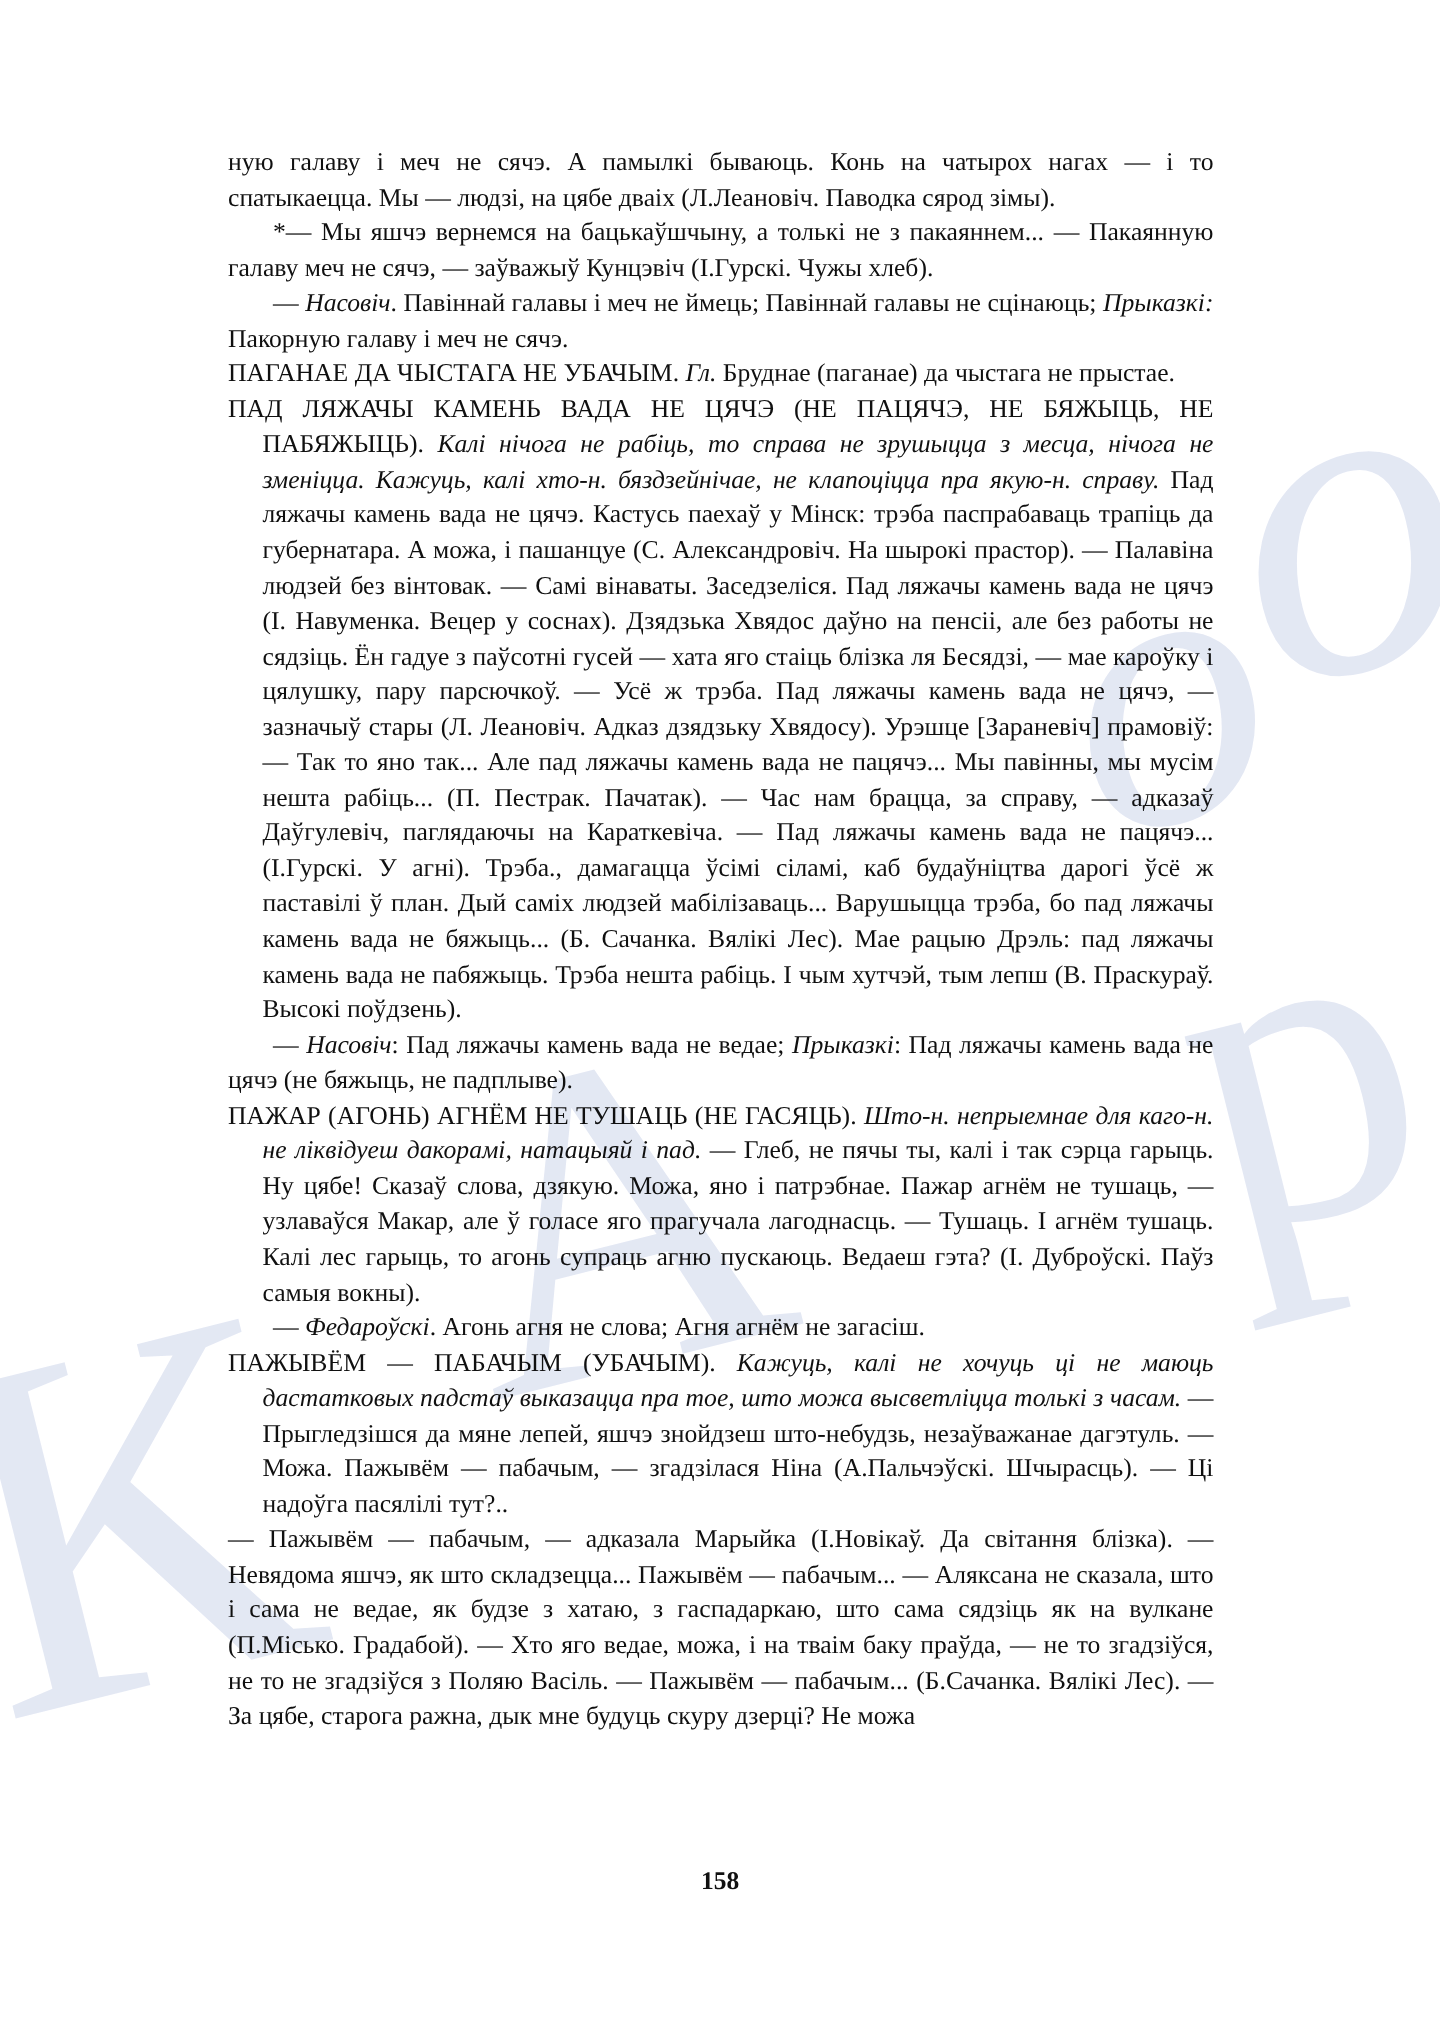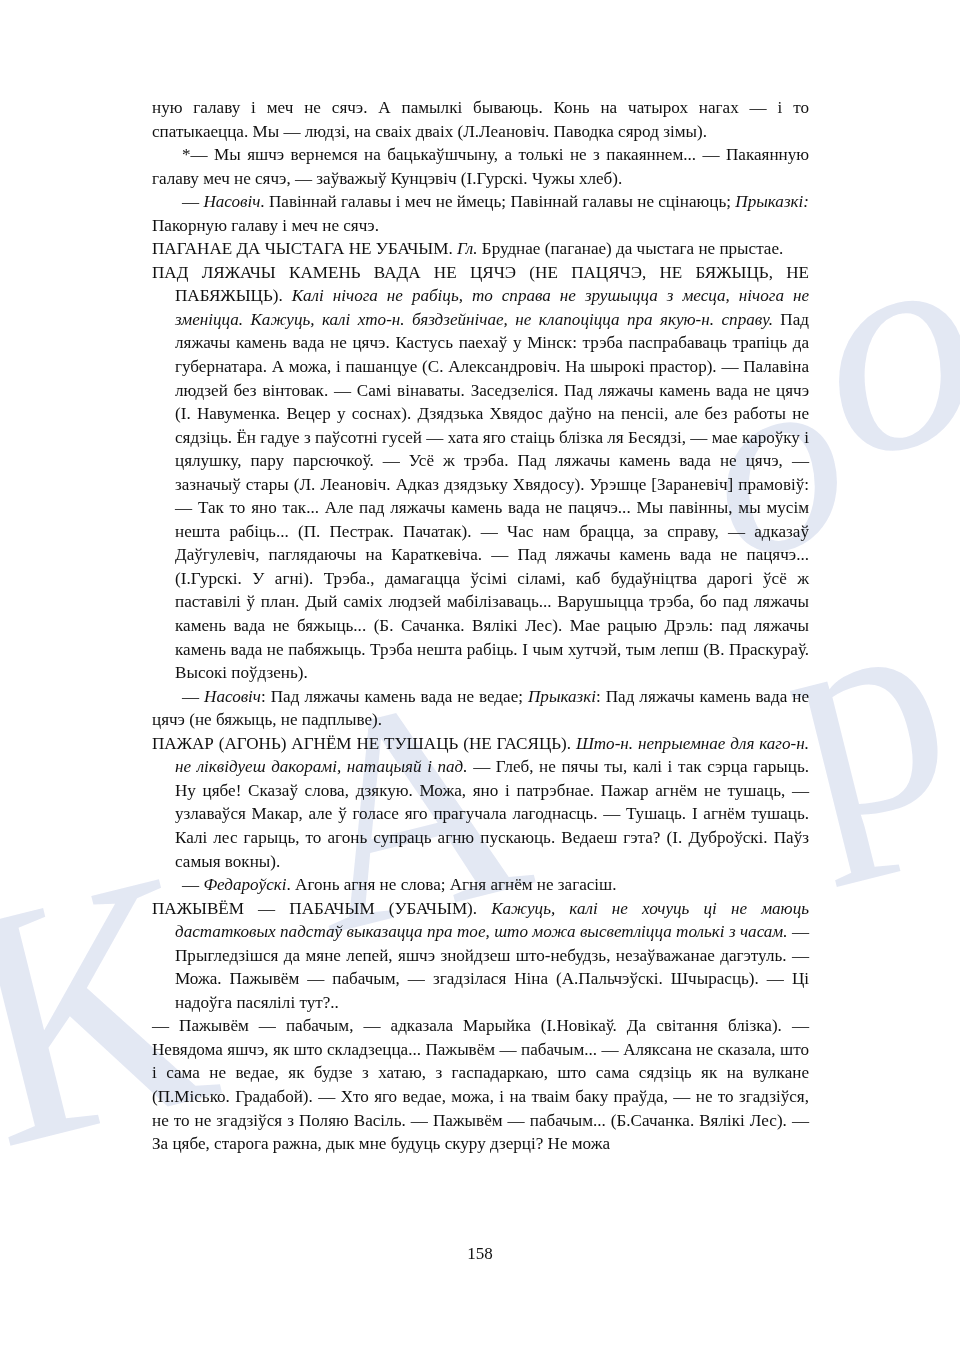--- a/index.html
+++ b/index.html
@@ -105,36 +105,37 @@
   .pagenum {
     position: absolute;
     left: 0;
     top: 1244px;
     width: 960px;
     text-align: center;
     font-size: 17px;
     line-height: 20px;
     color: #111;
     z-index: 2;
+    font-weight: bold;
   }
 </style>
 </head>
 <body>
 
 <div class="page">
 
   <div class="watermark wm-k">К</div>
   <div class="watermark wm-o1">о</div>
   <div class="watermark wm-o2">о</div>
   <div class="watermark wm-r">р</div>
   <div class="watermark wm-a">А</div>
 
   <div class="column">
 
-    <p class="blk flush">ную галаву і меч не сячэ. А памылкі бываюць. Конь на чатырох нагах — і то спатыкаецца. Мы — людзі, на сваіх дваіх (Л.Леановіч. Паводка сярод зімы).</p>
+    <p class="blk flush">ную галаву і меч не сячэ. А памылкі бываюць. Конь на чатырох нагах — і то спатыкаецца. Мы — людзі, на цябе дваіх (Л.Леановіч. Паводка сярод зімы).</p>
 
     <p class="blk ind-first">*— Мы яшчэ вернемся на бацькаўшчыну, а толькі не з пакаяннем... — Пакаянную галаву меч не сячэ, — заўважыў Кунцэвіч (І.Гурскі. Чужы хлеб).</p>
 
     <p class="blk ind-first"><span class="hw">— </span><span class="it">Насовіч</span><span class="hw">. Павіннай галавы і меч не ймець; Павіннай галавы не сцінаюць; </span><span class="it">Прыказкі:</span><span class="hw"> Пакорную галаву і меч не сячэ.</span></p>
 
     <p class="blk entry"><span class="hw">ПАГАНАЕ ДА ЧЫСТАГА НЕ УБАЧЫМ. </span><span class="it">Гл.</span><span class="hw"> Бруднае (паганае) да чыстага не прыстае.</span></p>
 
 
     <p class="blk entry"><span class="hw">ПАД ЛЯЖАЧЫ КАМЕНЬ ВАДА НЕ ЦЯЧЭ (НЕ ПАЦЯЧЭ, НЕ БЯЖЫЦЬ, НЕ ПАБЯЖЫЦЬ). </span><span class="it">Калі нічога не рабіць, то справа не зрушыцца з месца, нічога не зменіцца. Кажуць, калі хто-н. бяздзейнічае, не клапоціцца пра якую-н. справу.</span><span class="hw"> Пад ляжачы камень вада не цячэ. Кастусь паехаў у Мінск: трэба паспрабаваць трапіць да губернатара. А можа, і пашанцуе (С. Александровіч. На шырокі прастор). — Палавіна людзей без вінтовак. — Самі вінаваты. Заседзеліся. Пад ляжачы камень вада не цячэ (І. Навуменка. Вецер у соснах). Дзядзька Хвядос даўно на пенсіі, але без работы не сядзіць. Ён гадуе з паўсотні гусей — хата яго стаіць блізка ля Бесядзі, — мае кароўку і цялушку, пару парсючкоў. — Усё ж трэба. Пад ляжачы камень вада не цячэ, — зазначыў стары (Л. Леановіч. Адказ дзядзьку Хвядосу). Урэшце [Зараневіч] прамовіў: — Так то яно так... Але пад ляжачы камень вада не пацячэ... Мы павінны, мы мусім нешта рабіць... (П. Пестрак. Пачатак). — Час нам брацца, за справу, — адказаў Даўгулевіч, паглядаючы на Караткевіча. — Пад ляжачы камень вада не пацячэ... (І.Гурскі. У агні). Трэба., дамагацца ўсімі сіламі, каб будаўніцтва дарогі ўсё ж паставілі ў план. Дый саміх людзей мабілізаваць... Варушыцца трэба, бо пад ляжачы камень вада не бяжыць... (Б. Сачанка. Вялікі Лес). Мае рацыю Дрэль: пад ляжачы камень вада не пабяжыць. Трэба нешта рабіць. І чым хутчэй, тым лепш (В. Праскураў. Высокі поўдзень).</span></p>
 

